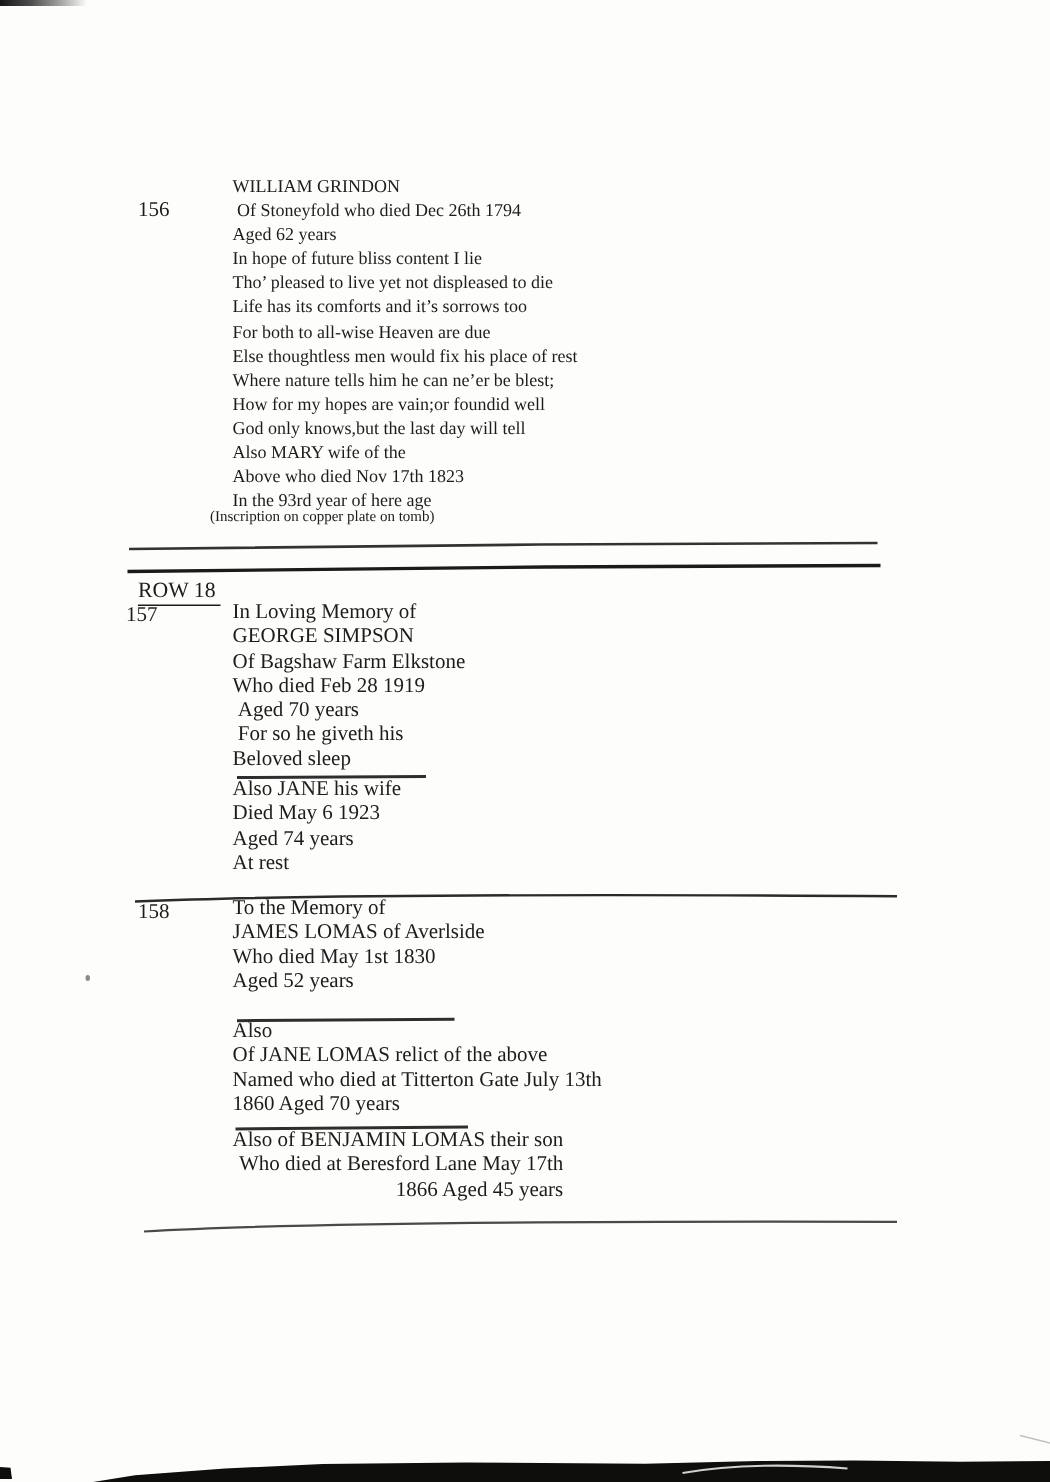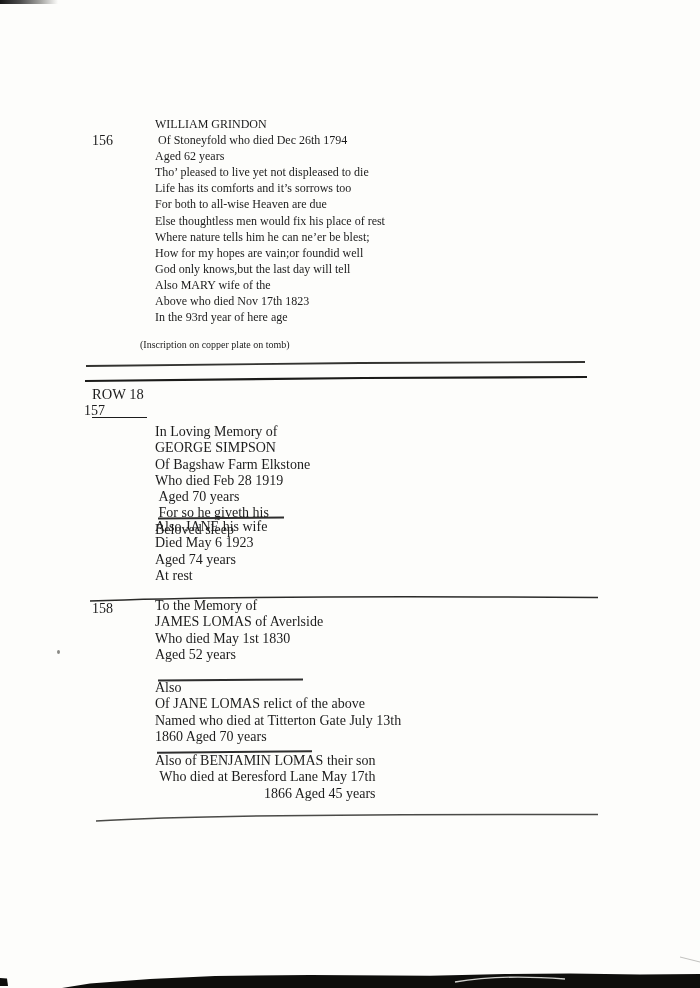--- a/index.html
+++ b/index.html
@@ -9,21 +9,21 @@
     font-family:"Liberation Serif","DejaVu Serif",serif;
     color:#1c1c1c;
   }
   .abs{position:absolute;}
   .lines{font-size:14px;line-height:16.3px;}
   .lines-tight{font-size:12px;line-height:16.1px;}
   .line{white-space:pre-wrap;}
   .entry-number{font-size:14px;line-height:16px;}
   .row-heading{
     font-size:14.5px;line-height:16px;
-    border-bottom:1.6px solid #1c1c1c;padding:0 3px 15px 0;
+    border-bottom:1.6px solid #1c1c1c;padding:0 3px 1px 0;
     display:inline-block;
   }
   .note{font-size:10px;line-height:16px;white-space:pre;}
   .sep{
     position:absolute;height:1.6px;background:#2e2e2e;
     transform:rotate(-0.35deg);
   }
   .speck{position:absolute;width:3px;height:4px;background:#8a8a86;border-radius:50%;}
   .corner-smudge{
     position:absolute;left:0;top:0;width:58px;height:4px;
@@ -34,20 +34,21 @@
 </head>
 <body>
 
 <div class="corner-smudge"></div>
 
 <div class="abs entry-number" style="left:92px;top:119px;margin-top:14px;">156</div>
 <div class="abs lines-tight" style="left:155px;top:116px;">
     <div class="line">WILLIAM GRINDON</div>
     <div class="line"> Of Stoneyfold who died Dec 26th 1794</div>
     <div class="line">Aged 62 years</div>
+    <div class="line">In hope of future bliss content I lie</div>
     <div class="line">Tho’ pleased to live yet not displeased to die</div>
     <div class="line">Life has its comforts and it’s sorrows too</div>
     <div class="line">For both to all-wise Heaven are due</div>
     <div class="line">Else thoughtless men would fix his place of rest</div>
     <div class="line">Where nature tells him he can ne’er be blest;</div>
     <div class="line">How for my hopes are vain;or foundid well</div>
     <div class="line">God only knows,but the last day will tell</div>
     <div class="line">Also MARY wife of the</div>
     <div class="line">Above who died Nov 17th 1823</div>
     <div class="line">In the 93rd year of here age</div>
@@ -57,21 +58,21 @@
 <svg class="abs" style="left:80px;top:358px;" width="520" height="28">
   <path d="M6,8 C150,6 350,4 505,4" stroke="#333330" stroke-width="1.8" fill="none"></path>
   <path d="M5,23 C150,21 350,19 507,19" stroke="#1b1b19" stroke-width="2.2" fill="none"></path>
 </svg>
 
 <div class="abs" style="left:92px;top:385px;">
   <span class="row-heading">ROW 18</span>
 </div>
 
 <div class="abs entry-number" style="left:84px;top:403px;">157</div>
-<div class="abs lines" style="left:155px;top:424px;">
+<div class="abs lines" style="left:155px;top:401px;">
     <div class="line">In Loving Memory of</div>
     <div class="line">GEORGE SIMPSON</div>
     <div class="line">Of Bagshaw Farm Elkstone</div>
     <div class="line">Who died Feb 28 1919</div>
     <div class="line"> Aged 70 years</div>
     <div class="line"> For so he giveth his</div>
     <div class="line">Beloved sleep</div>
   </div>
 <div class="sep" style="left:158px;top:517px;width:126px;"></div>
 <div class="abs lines" style="left:155px;top:519px;">

